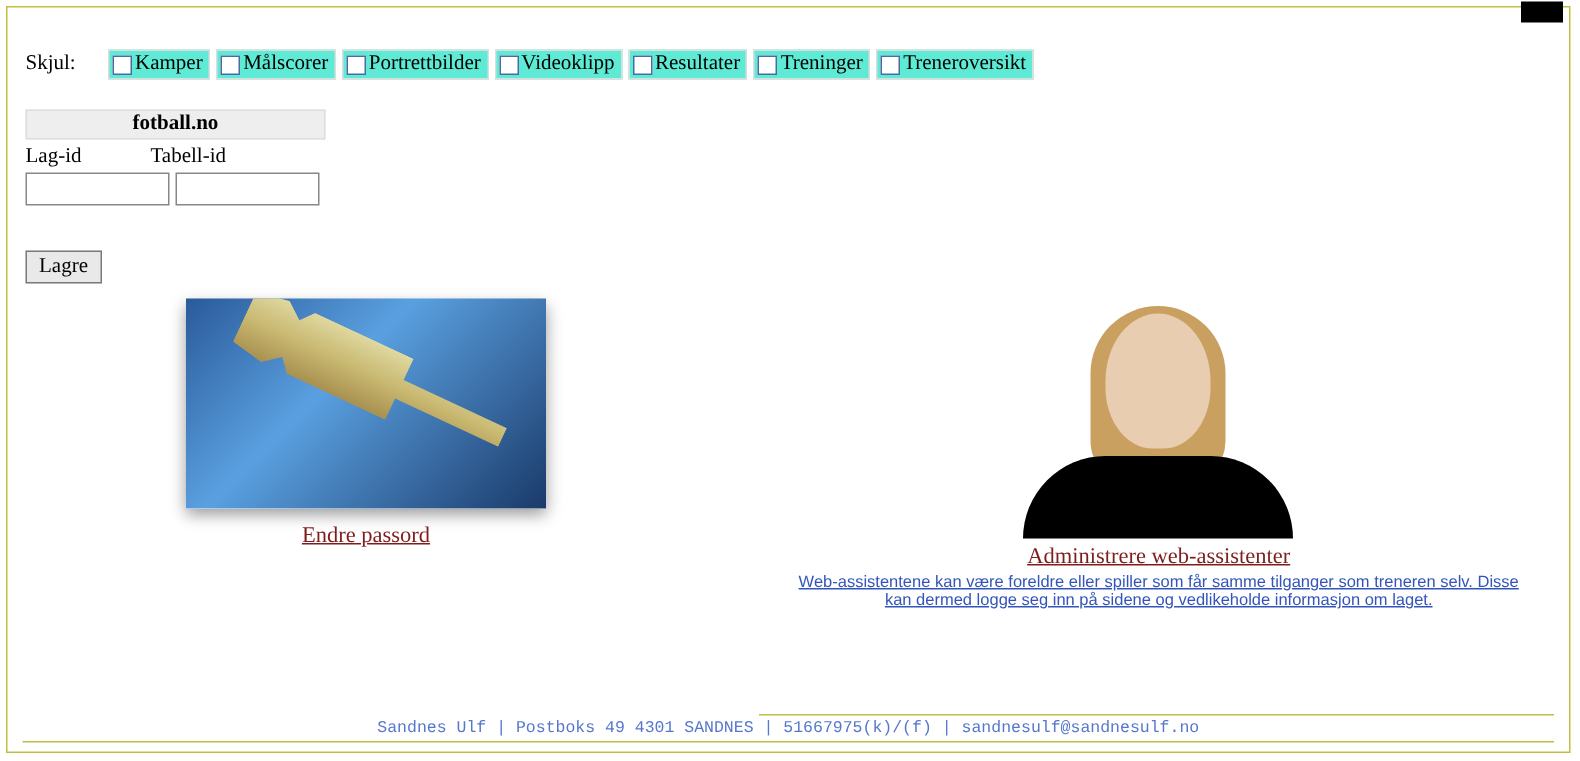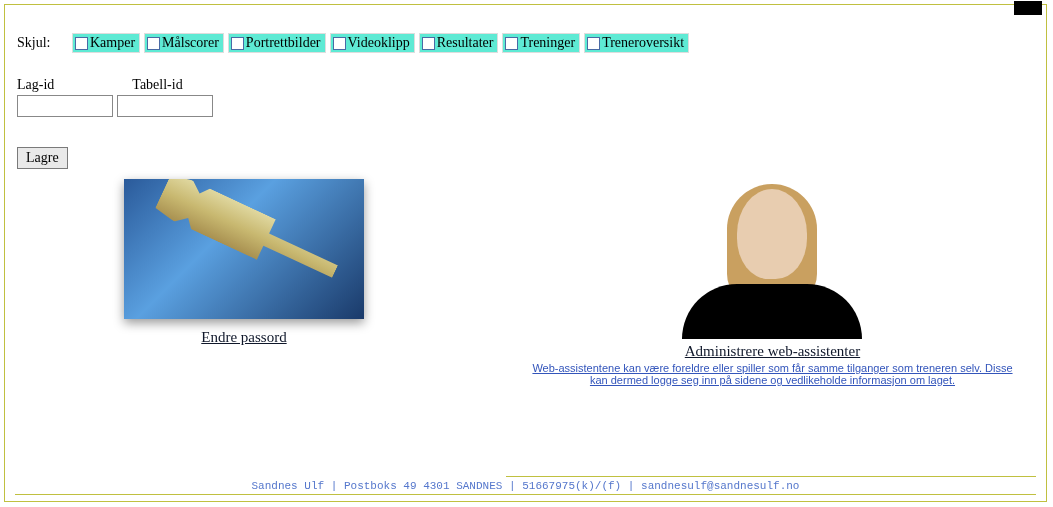--- a/index.html
+++ b/index.html
@@ -140,21 +140,21 @@
     .hair {
       position:absolute;top:5px;left:50%;transform:translateX(-50%);
       width:90px;height:120px;background:#c9a060;
       border-radius:45px 45px 30px 30px;
     }
     .body {
       position:absolute;bottom:0;left:50%;transform:translateX(-50%);
       width:180px;height:55px;background:#000;border-radius:60px 60px 0 0;
     }
     .link {
-      color: #0f172a;
+      color: #7f1d1d;
       text-decoration: underline;
       cursor: pointer;
       font-size: 15px;
     }
     .desc {
       font-family: Verdana, sans-serif;
       font-size: 11px;
       color: #3355bb;
       padding: 0 20px;
       margin-top: 2px;
@@ -219,23 +219,24 @@
             <span class="box"></span>
             <span>Treneroversikt</span>
           </label>
         </div>
     </div>
 
     
 
     
     <div class="section-fotball">
+      <div class="fotball-header">fotball.no</div>
       <div class="field-labels">
         <span>Lag-id</span>
-        <span style="margin-left:52px">Tabell-id</span>
+        <span style="margin-left:20px">Tabell-id</span>
       </div>
       <div class="field-inputs">
         <input type="text" value="" style="">
         <input type="text" value="" style="">
       </div>
     </div>
 
     
     <div class="save-btn-wrap">
       <button class="save">Lagre</button>

